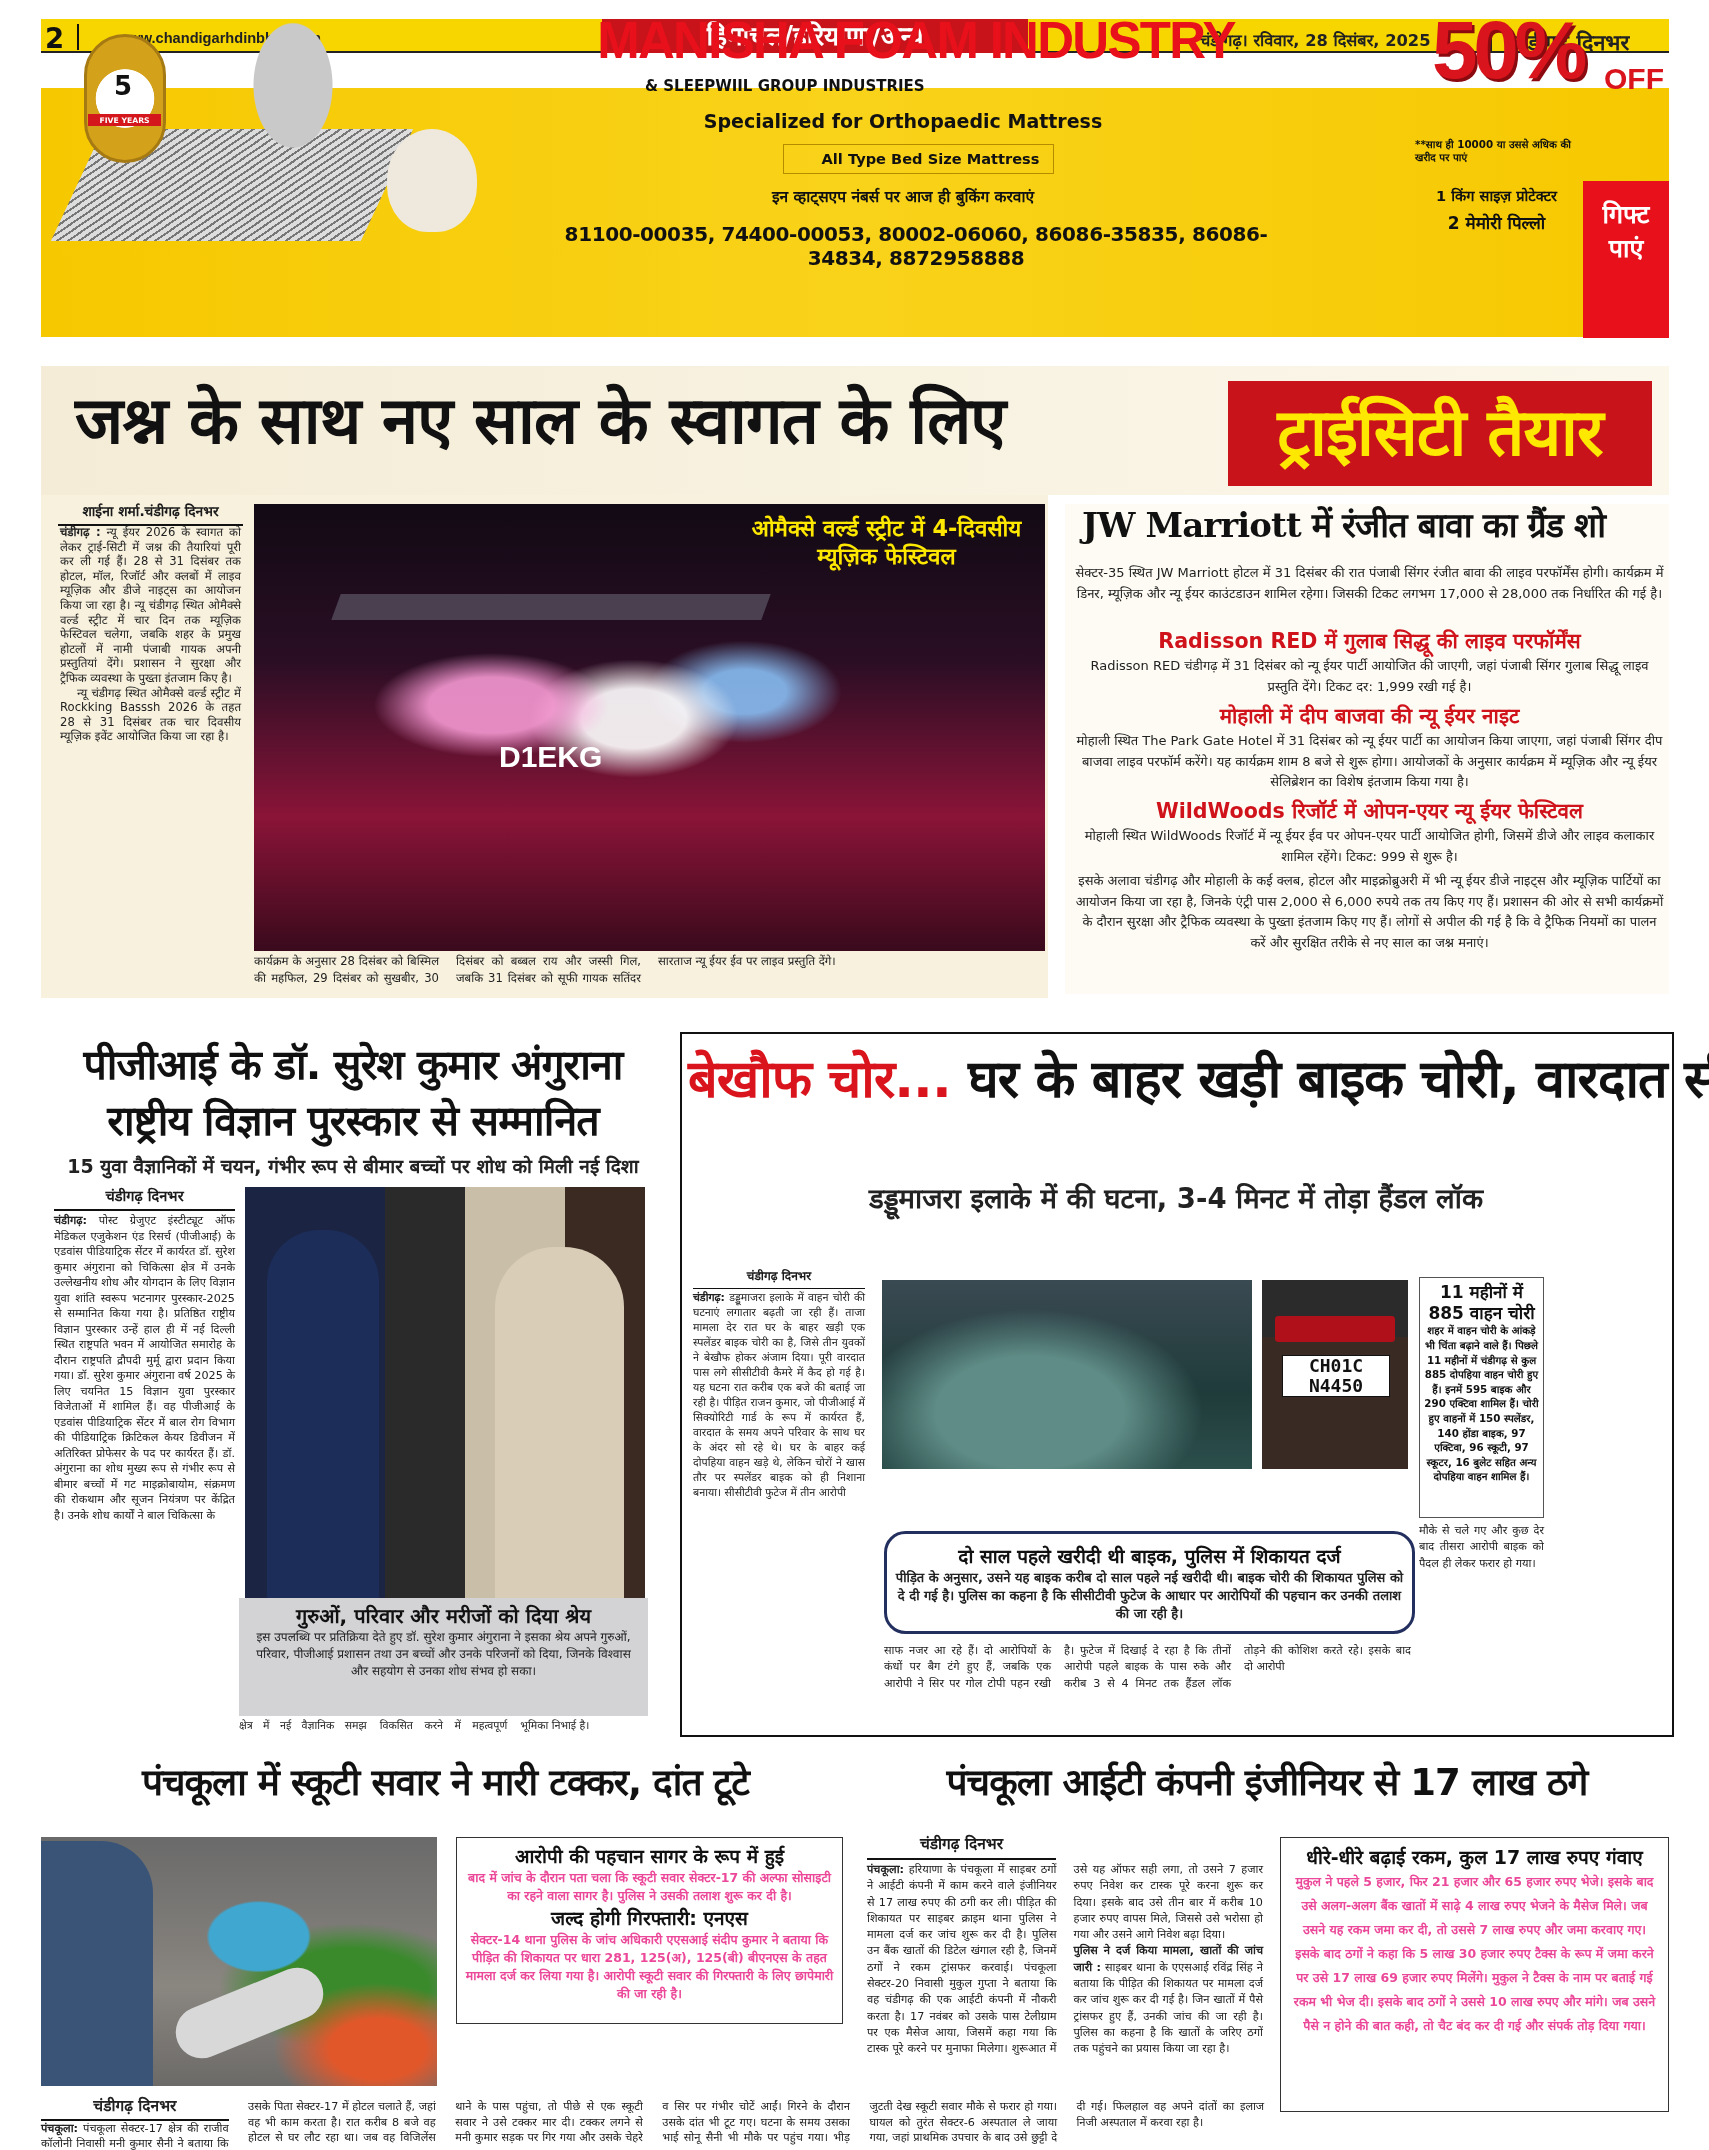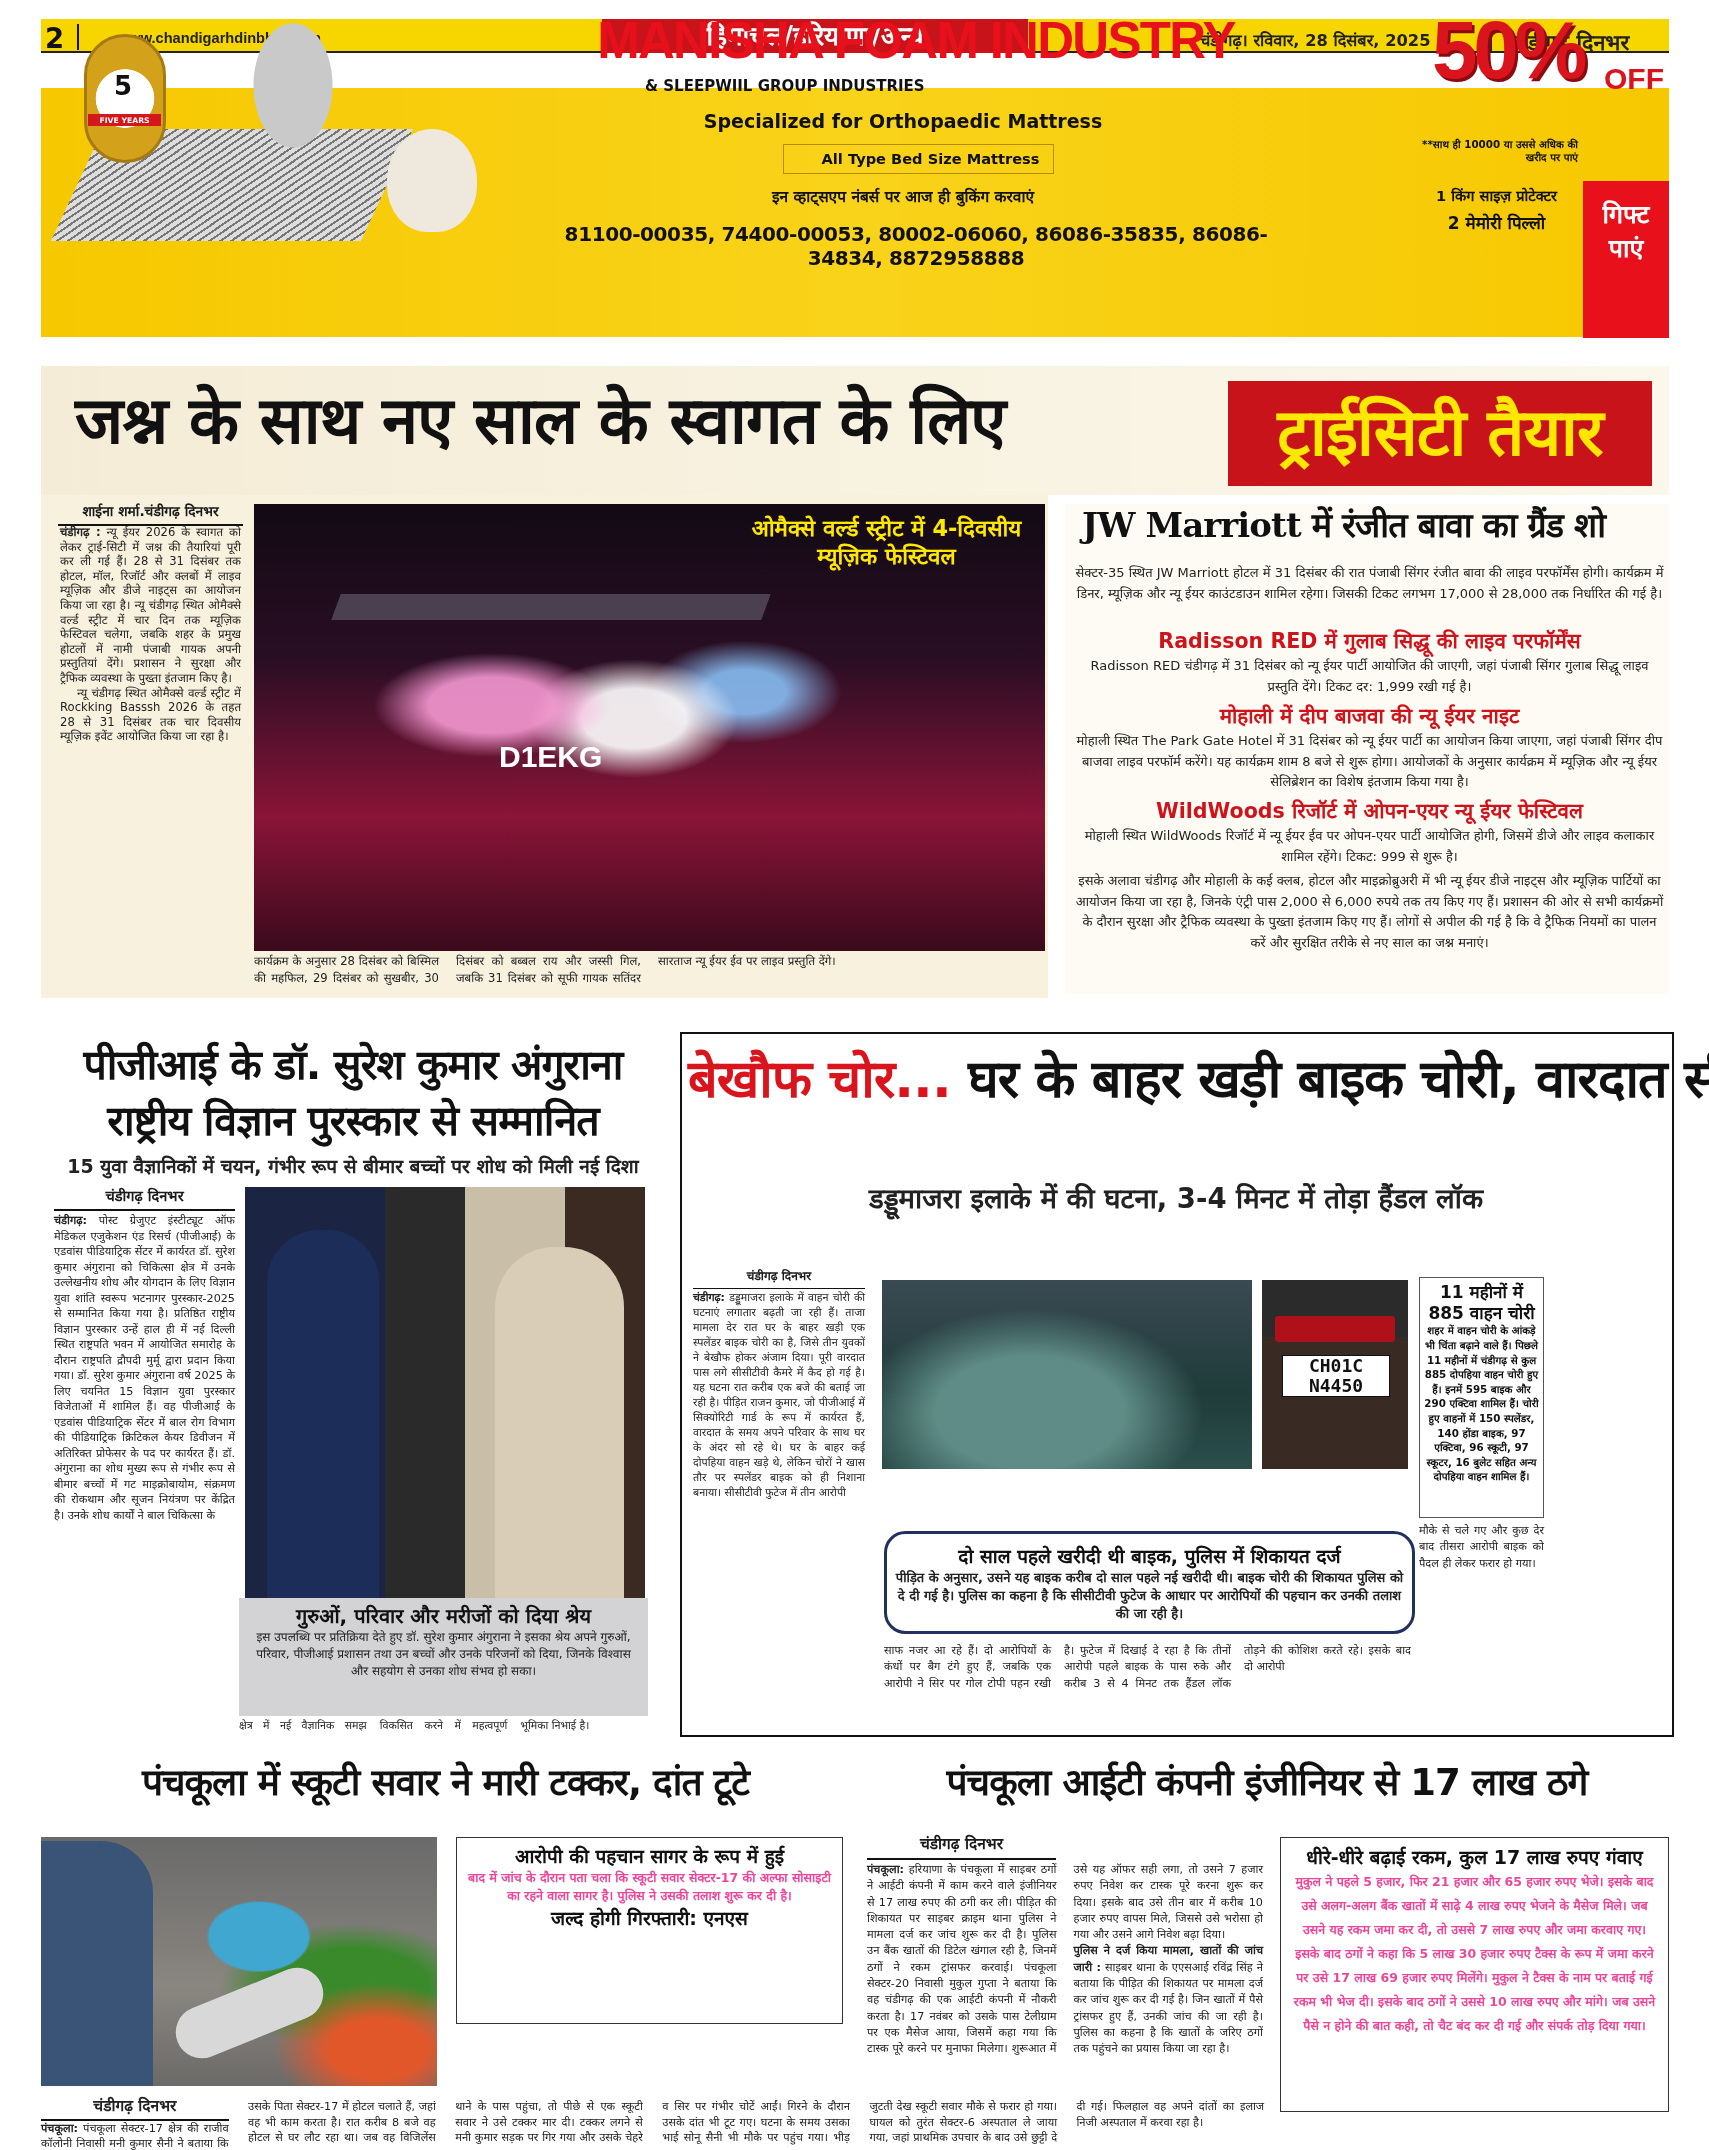--- a/index.html
+++ b/index.html
@@ -33,21 +33,21 @@
   #warranty-num { left: 114px; top: 71px; font-size: 26px; font-weight: bold; color: #111; }
   #warranty-label { left: 88px; top: 114px; width: 73px; background: #d4171c; color: #fff; font-size: 7.7px; font-weight: bold; text-align: center; padding: 1.7px 0; }
   #ad-brand { left: 533px; top: 10.8px; width: 766px; font-size: 51px; font-weight: bold; color: #e8101a; text-align: center; letter-spacing: -1.7px; font-family: "Liberation Sans", sans-serif; }
   #ad-sub1 { left: 645px; top: 77px; width: 516px; text-align: left; font-size: 15px; font-weight: bold; color: #111; }
   #ad-sub2 { left: 645px; top: 110px; width: 516px; text-align: center; font-size: 19px; font-weight: bold; color: #111; }
   #ad-boxed { left: 783px; top: 144px; width: 271px; height: 30px; border: 0.9px solid #b58b00; text-align: center; line-height: 28px; font-size: 14.6px; font-weight: bold; color: #111; padding-left: 24px; }
   #ad-cta { left: 645px; top: 185px; width: 516px; text-align: center; font-size: 15.5px; font-weight: bold; color: #111; }
   #ad-phones { left: 533px; top: 222px; width: 766px; text-align: center; font-size: 20px; font-weight: bold; color: #111; letter-spacing: -0.4px; }
   #ad-off { left: 1432px; top: 8.6px; font-size: 82px; font-weight: bold; color: #d9141c; letter-spacing: -4.3px; font-family: "Liberation Sans", sans-serif; text-shadow: 2.6px 2.6px 0 #8a0a10; line-height: 1; }
   #ad-off-sm { left: 1604px; top: 62px; font-size: 30px; font-weight: bold; color: #d9141c; font-family: "Liberation Sans", sans-serif; }
-  #ad-note { left: 1415px; top: 138px; width: 163px; font-size: 10.3px; font-weight: bold; color: #111; line-height: 13px; text-align: right; }
+  #ad-note { left: 1415px; top: 138px; width: 163px; font-size: 10.3px; font-weight: bold; color: #111; line-height: 13px; text-align: left; }
   #ad-gift1 { left: 1415px; top: 185px; width: 163px; font-size: 14.6px; font-weight: bold; color: #111; text-align: center; }
   #ad-gift2 { left: 1415px; top: 211px; width: 163px; font-size: 17px; font-weight: bold; color: #111; text-align: center; }
   #ad-gift-block { left: 1583px; top: 181px; width: 86px; height: 157px; background: #e8101a; color: #fff; font-size: 25px; font-weight: bold; text-align: center; padding-top: 17px; line-height: 34px; }
 
   
   #ny-head-bg { left: 41px; top: 366px; width: 1628px; height: 129px; background: linear-gradient(90deg,#f4ecd6, #fbf7ea); }
   #ny-headline { left: 75px; top: 387px; font-size: 65px; color: #111; white-space: nowrap; }
   #ny-headline-hl { left: 1228px; top: 381px; width: 424px; height: 105px; background: #c8131a; color: #ffe800; font-size: 65px; text-align: center; line-height: 103px; white-space: nowrap; }
   #ny-body-bg { left: 41px; top: 495px; width: 1007px; height: 503px; background: #f7f1de; }
   #ny-byline { left: 58px; top: 501px; width: 185px; font-size: 13.8px; }
@@ -227,20 +227,21 @@
 <div class="abs body-text" id="theft-col-right">मौके से चले गए और कुछ देर बाद तीसरा आरोपी बाइक को पैदल ही लेकर फरार हो गया।</div>
 
 <div class="abs hd" id="scooty-headline">पंचकूला में स्कूटी सवार ने मारी टक्कर, दांत टूटे</div>
 <div class="abs photo" id="scooty-photo"></div>
 <div class="abs" id="scooty-blue-man"></div>
 <div class="abs" id="scooty-man"></div>
 <div class="abs" id="scooty-box">
   <div class="box-h">आरोपी की पहचान सागर के रूप में हुई</div>
   <div class="box-p">बाद में जांच के दौरान पता चला कि स्कूटी सवार सेक्टर-17 की अल्फा सोसाइटी का रहने वाला सागर है। पुलिस ने उसकी तलाश शुरू कर दी है।</div>
   <div class="box-h">जल्द होगी गिरफ्तारी: एनएस</div>
+  <div class="box-p">सेक्टर-14 थाना पुलिस के जांच अधिकारी एएसआई संदीप कुमार ने बताया कि पीड़ित की शिकायत पर धारा 281, 125(अ), 125(बी) बीएनएस के तहत मामला दर्ज कर लिया गया है। आरोपी स्कूटी सवार की गिरफ्तारी के लिए छापेमारी की जा रही है।</div>
 </div>
 <div class="abs body-text" id="scooty-col-text">
   <div class="byline">चंडीगढ़ दिनभर</div>
   <span class="lead">पंचकूला:</span>
   <span>पंचकूला सेक्टर-17 क्षेत्र की राजीव कॉलोनी निवासी मनी कुमार सैनी ने बताया कि उसके पिता सेक्टर-17 में होटल चलाते हैं, जहां वह भी काम करता है। रात करीब 8 बजे वह होटल से घर लौट रहा था। जब वह विजिलेंस थाने के पास पहुंचा, तो पीछे से एक स्कूटी सवार ने उसे टक्कर मार दी। टक्कर लगने से मनी कुमार सड़क पर गिर गया और उसके चेहरे व सिर पर गंभीर चोटें आईं। गिरने के दौरान उसके दांत भी टूट गए। घटना के समय उसका भाई सोनू सैनी भी मौके पर पहुंच गया। भीड़ जुटती देख स्कूटी सवार मौके से फरार हो गया। घायल को तुरंत सेक्टर-6 अस्पताल ले जाया गया, जहां प्राथमिक उपचार के बाद उसे छुट्टी दे दी गई। फिलहाल वह अपने दांतों का इलाज निजी अस्पताल में करवा रहा है।</span>
 </div>
 
 <div class="abs hd" id="fraud-headline">पंचकूला आईटी कंपनी इंजीनियर से 17 लाख ठगे</div>
 <div class="abs byline" id="fraud-byline">चंडीगढ़ दिनभर</div>
 <div class="abs body-text" id="fraud-cols">

